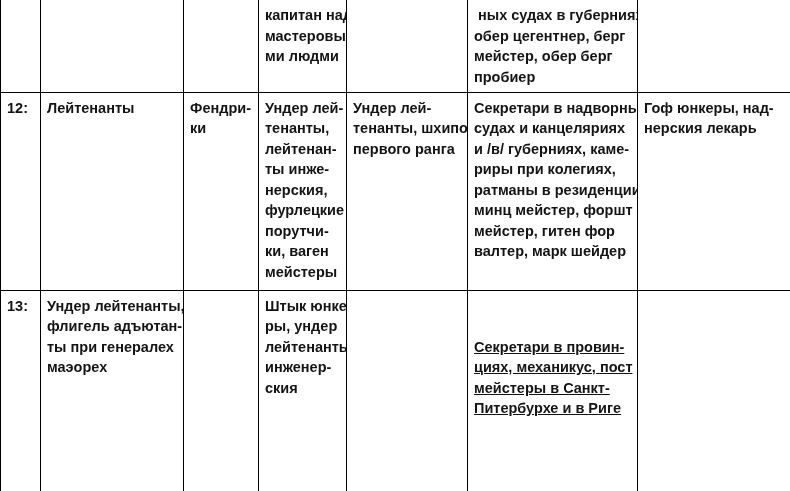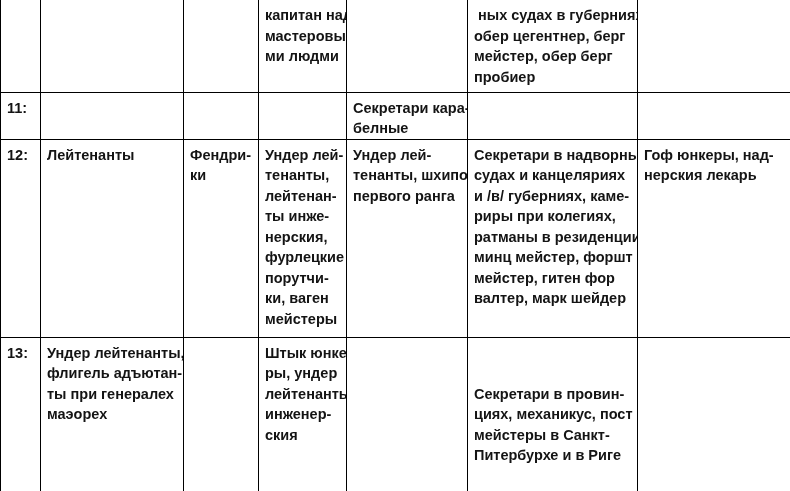--- a/index.html
+++ b/index.html
@@ -33,21 +33,21 @@
     padding: 5px 3px 0 6px;
     white-space: pre;
     overflow: hidden;
   }
   tr.r0 { height: 92px; }
   tr.r1 { height: 45px; }
   tr.r2 { height: 198px; }
   tr.r3 { height: 156px; }
   tr.r0 td { border-top: none; }
   tr.r3 td { border-bottom: none; }
-  .para { margin: 0; }
+  .para { margin: 0; text-decoration: underline; }
 </style>
 </head>
 <body>
 
 <div class="doc">
   <table class="ranks">
     <colgroup>
       <col style="width:40px">
       <col style="width:143px">
       <col style="width:75px">
@@ -62,30 +62,20 @@
         <td></td>
         <td></td>
         <td>капитан над
 мастеровы-
 ми людми</td>
         <td></td>
         <td> ных судах в губерниях,
 обер цегентнер, берг
 мейстер, обер берг
 пробиер</td>
-        <td></td>
-      </tr>
-      <tr class="r1">
-        <td>11:</td>
-        <td></td>
-        <td></td>
-        <td></td>
-        <td>Секретари кара-
-белные</td>
-        <td></td>
         <td></td>
       </tr>
       <tr class="r2">
         <td>12:</td>
         <td>Лейтенанты</td>
         <td>Фендри-
 ки</td>
         <td>Ундер лей-
 тенанты,
 лейтенан-

